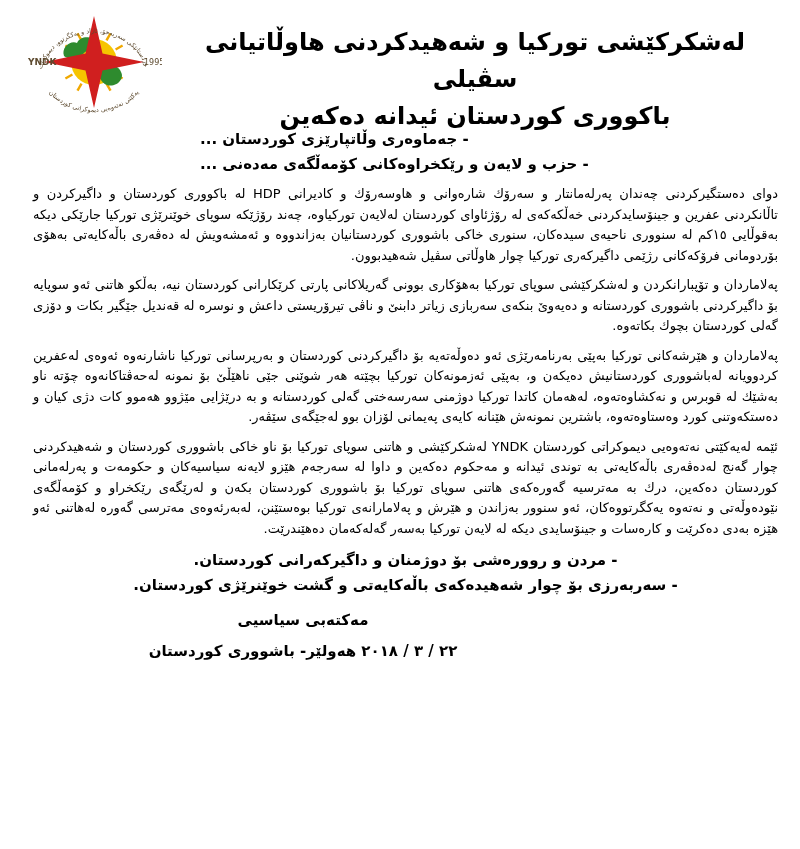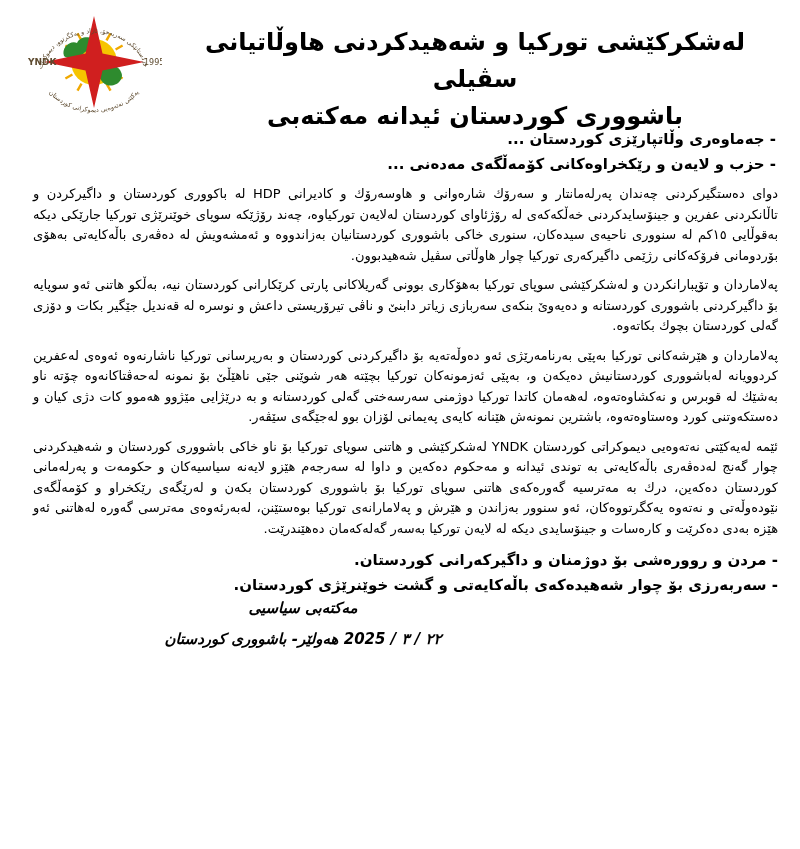--- a/index.html
+++ b/index.html
@@ -15,41 +15,41 @@
   .logo{position:absolute;left:26px;top:2px;width:136px;height:114px;}
   
   .title{
     position:absolute;left:170px;top:24px;width:610px;
     direction:rtl;text-align:center;
     font-weight:bold;font-size:24px;line-height:37px;
   }
   
   .salutation{
     position:absolute;right:24px;top:127px;left:200px;
-    direction:rtl;text-align:right;
+    direction:rtl;text-align:left;
     font-weight:bold;font-size:15px;line-height:24.5px;
   }
   .salutation .line{white-space:nowrap;}
   
   .body-text{
     position:absolute;left:33px;right:22px;top:184px;
     direction:rtl;
     text-align:justify;
     font-size:13px;line-height:20.5px;
   }
   .body-text p{margin:0 0 9px 0;}
   .closing{
     margin-top:3px;
     font-weight:bold;font-size:15px;line-height:25px;
-    text-align:right;
+    text-align:center;
   }
   
   .signature{
-    width:540px;margin:0 205px 0 0;
-    direction:rtl;text-align:center;font-weight:bold;font-style:italic;
+    width:540px;margin:12px 205px 0 0;
+    direction:rtl;text-align:center;font-weight:bold;
   }
   .sig-office{font-size:15px;margin-bottom:10px;}
   .sig-org{font-size:17px;margin-bottom:10px;}
   .sig-org .latin{font-size:21px;font-weight:bold;letter-spacing:2px;}
   .sig-date{font-size:15px;}
 </style>
 </head>
 <body>
 
 <div class="page">
@@ -92,38 +92,38 @@
         <textPath href="#arcBottom" startOffset="50%" text-anchor="middle">يەكێتى نەتەوەيى ديموكراتى كوردستان</textPath>
       </text>
 
       <text x="2" y="63" font-size="9" font-weight="bold" fill="#5d4a2f">YNDK</text>
       <text x="118" y="63" font-size="8" fill="#5d4a2f">1995</text>
     </svg>
   </div>
 
   <div class="title" dir="rtl">
     <div>لەشكركێشى توركيا و شەهيدكردنى هاوڵاتيانى سڤيلى</div>
-    <div>باشوورى كوردستان ئيدانە مەكتەبى</div>
+    <div>باكوورى كوردستان ئيدانە دەكەين</div>
   </div>
 
   <div class="salutation" dir="rtl">
     <div class="line">- جەماوەرى وڵاتپارێزى كوردستان ...</div>
     <div class="line">- حزب و لايەن و رێكخراوەكانى كۆمەڵگەى مەدەنى ...</div>
   </div>
 
   <div class="body-text" dir="rtl">
     <p>دواى دەستگيركردنى چەندان پەرلەمانتار و سەرۆك شارەوانى و هاوسەرۆك و كاديرانى HDP لە باكوورى كوردستان و داگيركردن و تاڵانكردنى عفرين و جينۆسايدكردنى خەڵكەكەى لە رۆژئاواى كوردستان لەلايەن توركياوە، چەند رۆژێكە سوپاى خوێنرێژى توركيا جارێكى ديكە بەقوڵايى ١٥كم لە سنوورى ناحيەى سيدەكان، سنورى خاكى باشوورى كوردستانيان بەزاندووە و ئەمشەويش لە دەڤەرى باڵەكايەتى بەهۆى بۆردومانى فرۆكەكانى رژێمى داگيركەرى توركيا چوار هاوڵاتى سڤيل شەهيدبوون.</p>
     <p>پەلاماردان و تۆپبارانكردن و لەشكركێشى سوپاى توركيا بەهۆكارى بوونى گەريلاكانى پارتى كرێكارانى كوردستان نيە، بەڵكو هاتنى ئەو سوپايە بۆ داگيركردنى باشوورى كوردستانە و دەيەوێ بنكەى سەربازى زياتر دابنێ و ناڤى تيرۆريستى داعش و نوسرە لە قەنديل جێگير بكات و دۆزى گەلى كوردستان بچوك بكاتەوە.</p>
     <p>پەلاماردان و هێرشەكانى توركيا بەپێى بەرنامەرێژى ئەو دەوڵەتەيە بۆ داگيركردنى كوردستان و بەرپرسانى توركيا ناشارنەوە ئەوەى لەعفرين كردوويانە لەباشوورى كوردستانيش دەيكەن و، بەپێى ئەزمونەكان توركيا بچێتە هەر شوێنى جێى ناهێڵێ بۆ نمونە لەحەڤتاكانەوە چۆتە ناو بەشێك لە قوبرس و نەكشاوەتەوە، لەهەمان كاتدا توركيا دوژمنى سەرسەختى گەلى كوردستانە و بە درێژايى مێژوو هەموو كات دژى كيان و دەستكەوتنى كورد وەستاوەتەوە، باشترين نمونەش هێنانە كايەى پەيمانى لۆزان بوو لەجێگەى سێڤەر.</p>
     <p>ئێمە لەيەكێتى نەتەوەيى ديموكراتى كوردستان YNDK لەشكركێشى و هاتنى سوپاى توركيا بۆ ناو خاكى باشوورى كوردستان و شەهيدكردنى چوار گەنج لەدەڤەرى باڵەكايەتى بە توندى ئيدانە و مەحكوم دەكەين و داوا لە سەرجەم هێزو لايەنە سياسيەكان و حكومەت و پەرلەمانى كوردستان دەكەين، درك بە مەترسيە گەورەكەى هاتنى سوپاى توركيا بۆ باشوورى كوردستان بكەن و لەرێگەى رێكخراو و كۆمەڵگەى نێودەوڵەتى و نەتەوە يەكگرتووەكان، ئەو سنوور بەزاندن و هێرش و پەلامارانەى توركيا بوەستێنن، لەبەرئەوەى مەترسى گەورە لەهاتنى ئەو هێزە بەدى دەكرێت و كارەسات و جينۆسايدى ديكە لە لايەن توركيا بەسەر گەلەكەمان دەهێندرێت.</p>
 
     <div class="closing">
       <div>- مردن و روورەشى بۆ دوژمنان و داگيركەرانى كوردستان.</div>
       <div>- سەربەرزى بۆ چوار شەهيدەكەى باڵەكايەتى و گشت خوێنرێژى كوردستان.</div>
     </div>
 
     <div class="signature">
       <div class="sig-office">مەكتەبى سياسيى</div>
-      <div class="sig-date">٢٢ / ٣ / 2025 هەولێر- باشوورى كوردستان</div>
+      <div class="sig-date">٢٢ / ٣ / ٢٠١٨ هەولێر- باشوورى كوردستان</div>
     </div>
   </div>
 
 </div>
 
 </body></html>

